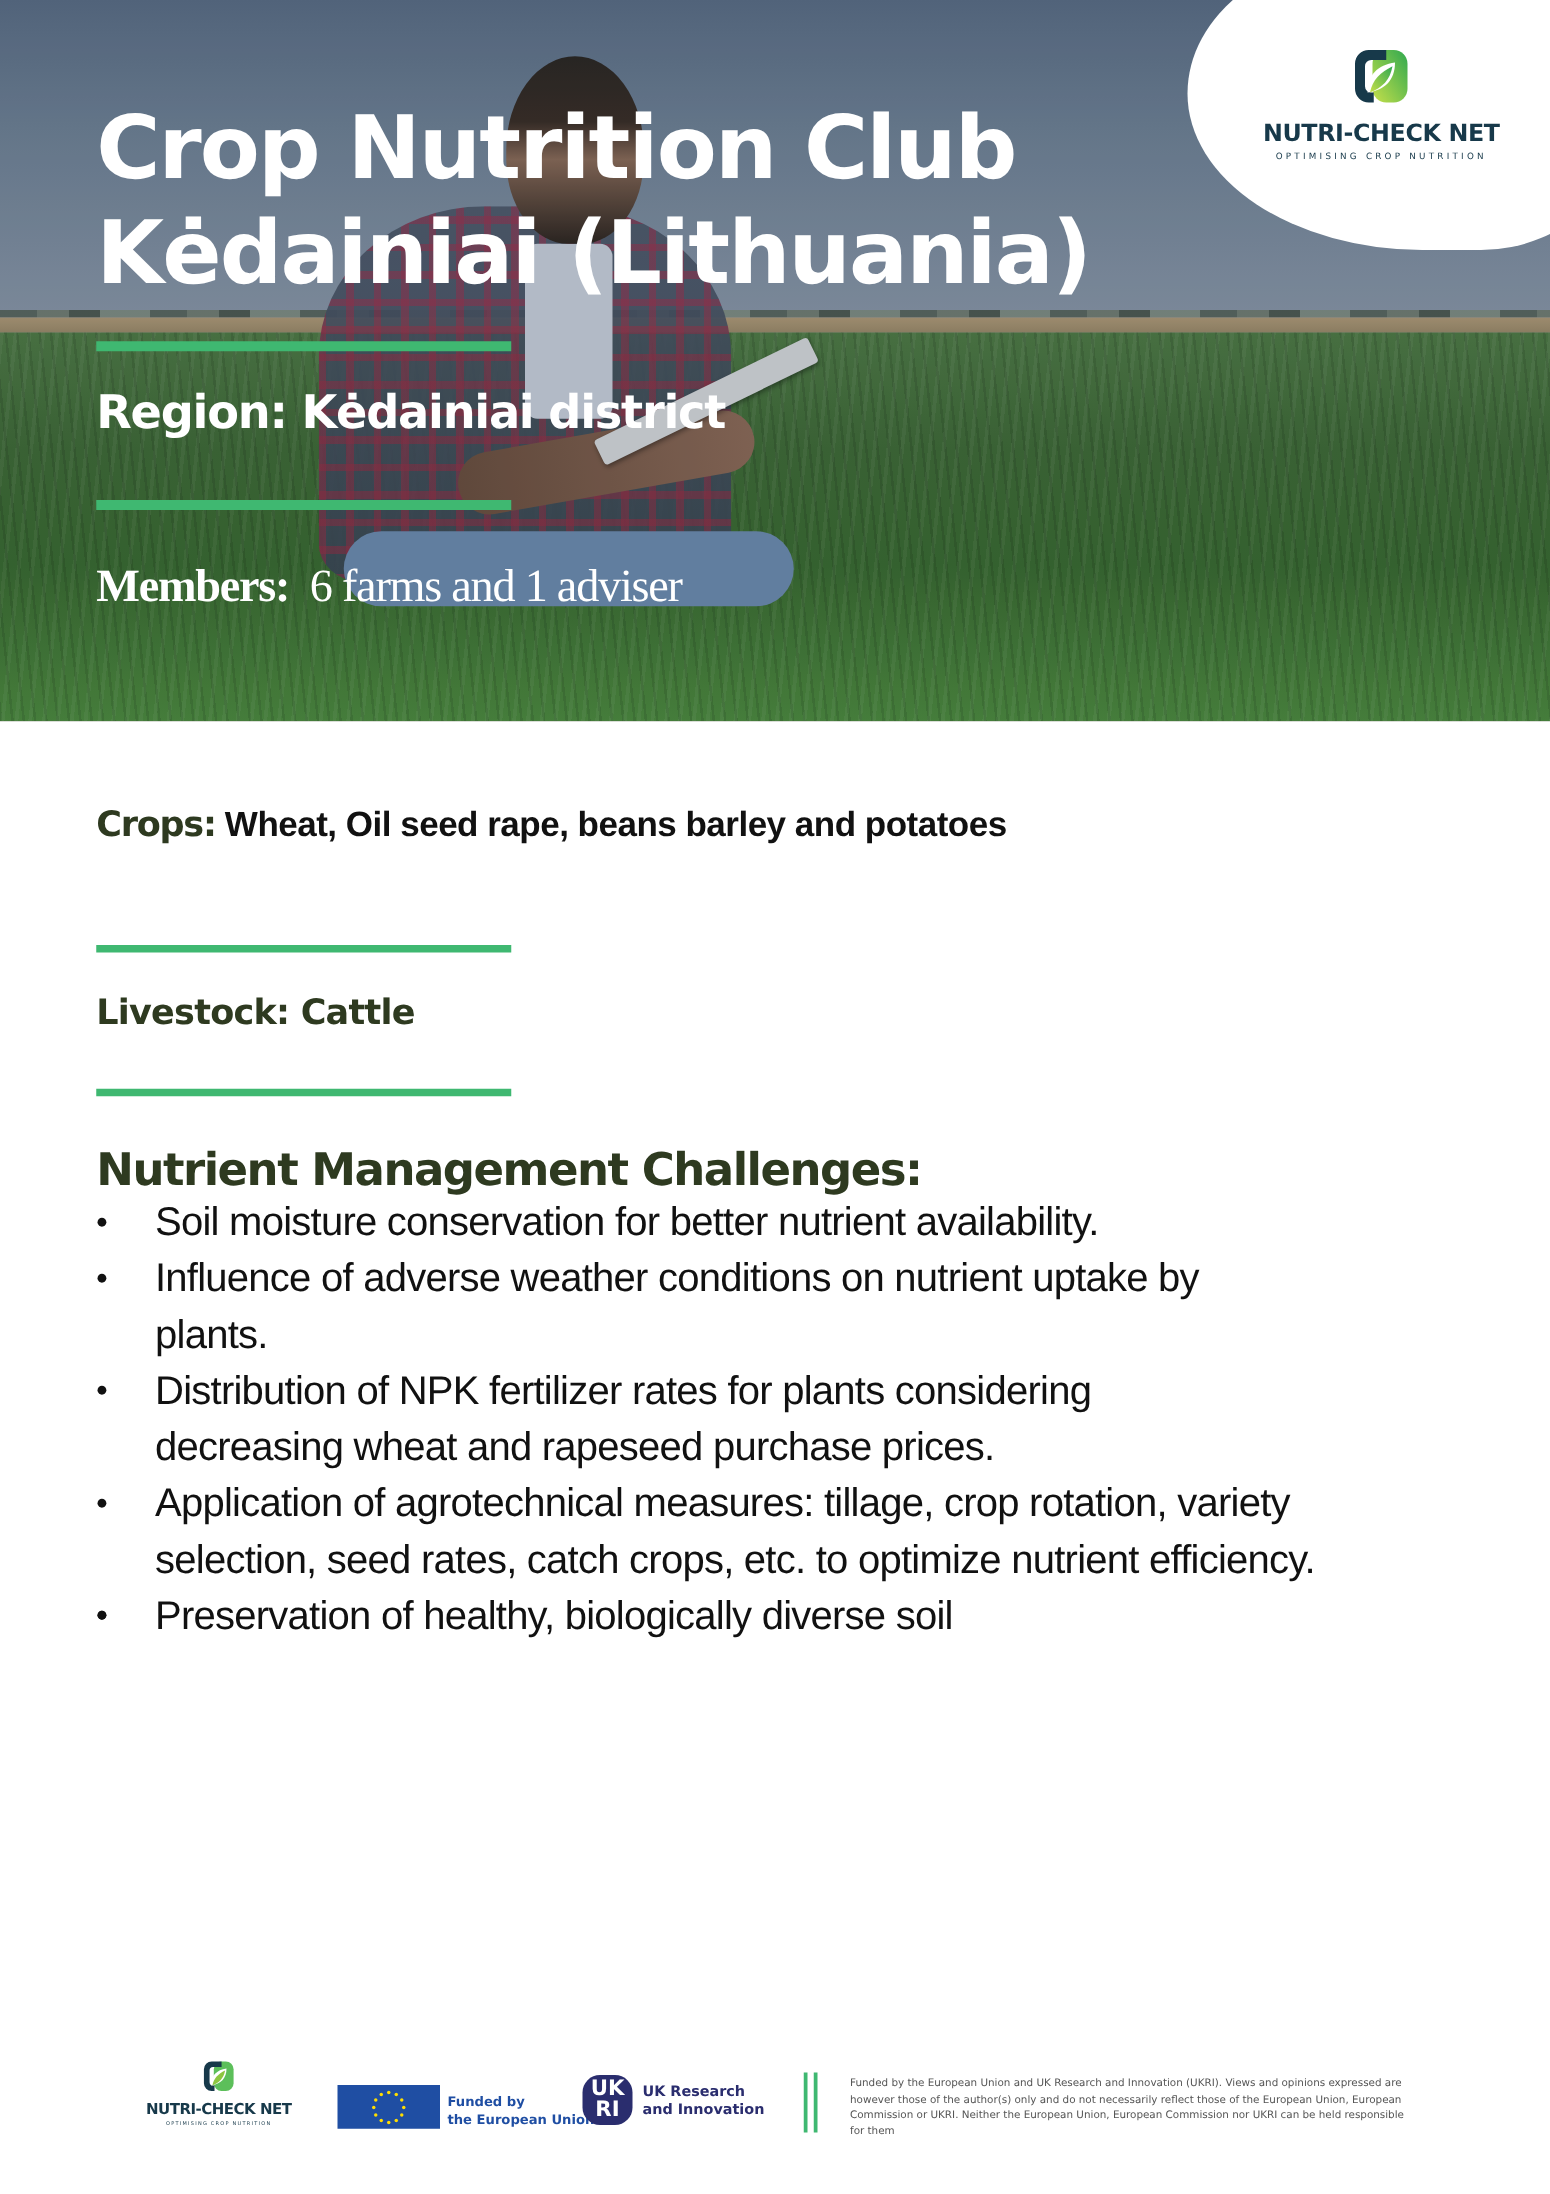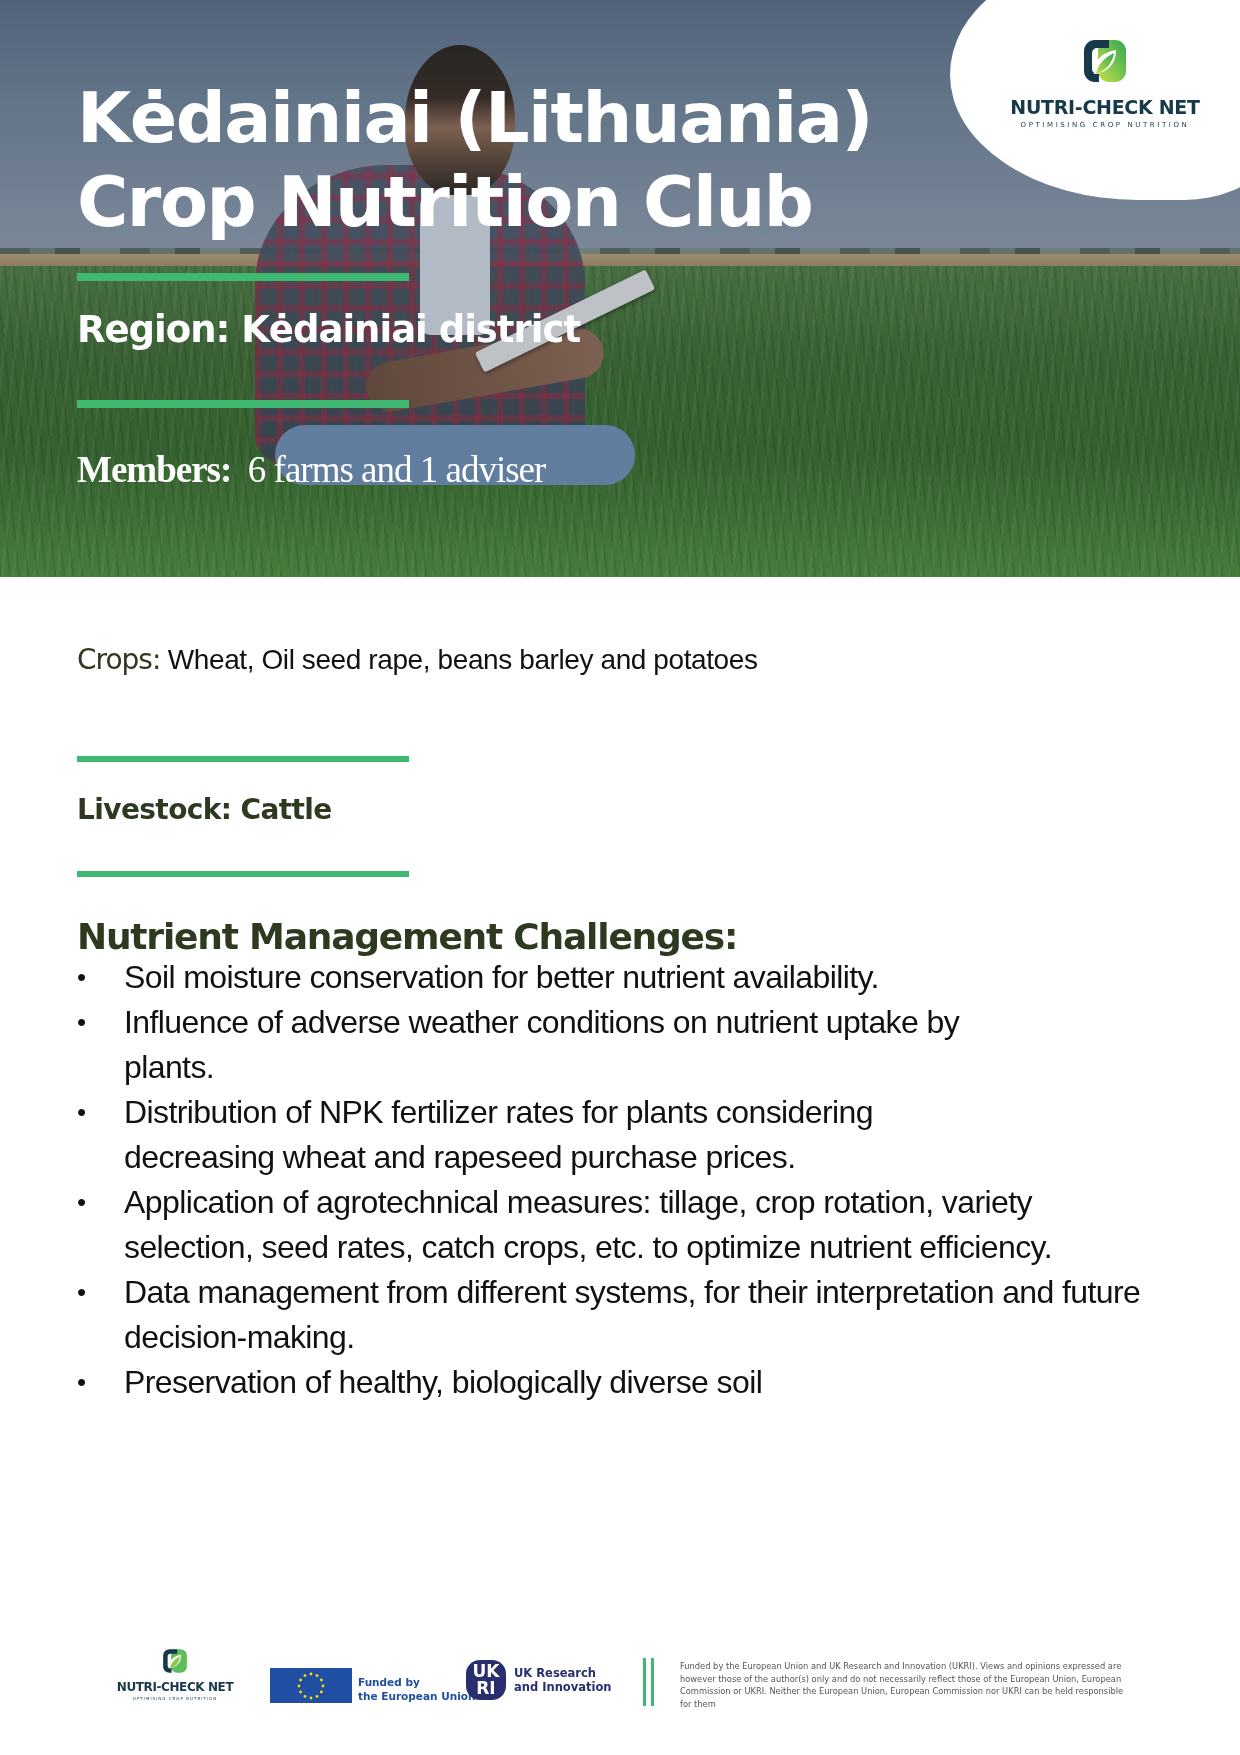--- a/index.html
+++ b/index.html
@@ -51,21 +51,21 @@
   .title { position: absolute; left: 77px; top: 76px; color: #ffffff; font-family: "DejaVu Sans", sans-serif; font-weight: bold;
     font-size: 70px; line-height: 84px; letter-spacing: -1.5px; }
   .green-rule { position: absolute; left: 77px; height: 8px; width: 332px; background: #3fb871; }
   .rule-1 { top: 273px; }
   .rule-2 { top: 400px; }
   .region { position: absolute; left: 77px; top: 308px; color: #fff; font-family: "DejaVu Sans", sans-serif; font-weight: bold; font-size: 37px; letter-spacing: -1px; }
   .members { position: absolute; left: 77px; top: 448px; color: #fff; font-family: Liberation Serif, serif; font-size: 37px; letter-spacing: -1px; }
   .members b { font-weight: bold; }
 
   
-  .crops { position: absolute; left: 77px; top: 643px; font-size: 28px; font-weight: normal; color: #111; font-family: "Liberation Sans", sans-serif; letter-spacing: -0.4px; }
+  .crops { position: absolute; left: 77px; top: 643px; font-size: 28px; font-weight: bold; color: #111; font-family: "Liberation Sans", sans-serif; letter-spacing: -0.4px; }
   .crops .lbl { color: #2e3a20; font-family: "DejaVu Sans", sans-serif; letter-spacing: -1px; }
   .rule-3 { top: 756px; height: 6px; }
   .rule-4 { top: 871px; height: 6px; }
   .livestock { position: absolute; left: 77px; top: 793px; font-family: "DejaVu Sans", sans-serif; font-weight: bold; font-size: 28px; color: #2e3a20; letter-spacing: -0.6px; }
   .challenges-title { position: absolute; left: 77px; top: 916px; font-family: "DejaVu Sans", sans-serif; font-weight: bold; font-size: 36px; color: #2e3a20; letter-spacing: -1.2px; }
   .challenges { position: absolute; left: 77px; top: 955px; width: 1080px; list-style: none; }
   .challenges li { position: relative; padding-left: 47px; font-family: "Liberation Sans", sans-serif; font-size: 32px; line-height: 45px; color: #111; letter-spacing: -0.6px; }
   .challenges li .bullet { position: absolute; left: 0; top: 0; font-size: 26px; }
 
   
@@ -117,22 +117,22 @@
         <path d="M13 2 h14 a11 11 0 0 1 0 0 v8 h-12 a5 5 0 0 0 -5 5 v16 a5 5 0 0 0 5 5 h2 v8 h-4 a11 11 0 0 1 -11 -11 v-20 a11 11 0 0 1 11 -11z" fill="#17394a"></path>
         <path d="M12 36 C12 22 20 14 34 12 C34 26 26 34 12 36Z" fill="#ffffff"></path>
         <path d="M14 36 C16 26 22 20 32 15 C30 26 24 32 14 36Z" fill="url(#lg1)"></path>
       </svg>
     </div>
     <div class="brand-name">NUTRI-CHECK NET</div>
     <div class="brand-tag">OPTIMISING CROP NUTRITION</div>
   </div>
 
   <div class="title">
+    <div>Crop Nutrition Club</div>
     <div>Kėdainiai (Lithuania)</div>
-    <div>Crop Nutrition Club</div>
   </div>
   <div class="green-rule rule-1"></div>
   <div class="region">
     <span>Region:</span>
     <span>Kėdainiai district</span>
   </div>
   <div class="green-rule rule-2"></div>
   <div class="members">
     <b>Members:</b>&nbsp;
     <span>6 farms and 1 adviser</span>
@@ -149,21 +149,21 @@
   <span>Cattle</span>
 </div>
 <div class="green-rule rule-4"></div>
 
 <div class="challenges-title">Nutrient Management Challenges:</div>
 <ul class="challenges">
   <li><span class="bullet">•</span><span>Soil moisture conservation for better nutrient availability.</span></li>
   <li style="padding-right:150px"><span class="bullet">•</span><span>Influence of adverse weather conditions on nutrient uptake by plants.</span></li>
   <li style="padding-right:180px"><span class="bullet">•</span><span>Distribution of NPK fertilizer rates for plants considering decreasing wheat and rapeseed purchase prices.</span></li>
   <li style="padding-right:10px"><span class="bullet">•</span><span>Application of agrotechnical measures: tillage, crop rotation, variety selection, seed rates, catch crops, etc. to optimize nutrient efficiency.</span></li>
-  <li style="padding-right:10px"><span class="bullet">•</span><span>Data management from different systems, for their interpretation and future decision-making.</span></li>
+  <li style="padding-right:10px"><span class="bullet">•</span></li>
   <li><span class="bullet">•</span><span>Preservation of healthy, biologically diverse soil</span></li>
 </ul>
 
 <div class="footer">
   <div class="f-logo">
     <div class="brand-mark">
       <svg width="26" height="26" viewBox="0 0 46 46">
         <rect x="16" y="2" width="28" height="42" rx="11" fill="#5cbf5a"></rect>
         <path d="M13 2 h14 v8 h-12 a5 5 0 0 0 -5 5 v16 a5 5 0 0 0 5 5 h2 v8 h-4 a11 11 0 0 1 -11 -11 v-20 a11 11 0 0 1 11 -11z" fill="#17394a"></path>
         <path d="M12 36 C12 22 20 14 34 12 C34 26 26 34 12 36Z" fill="#ffffff"></path>

